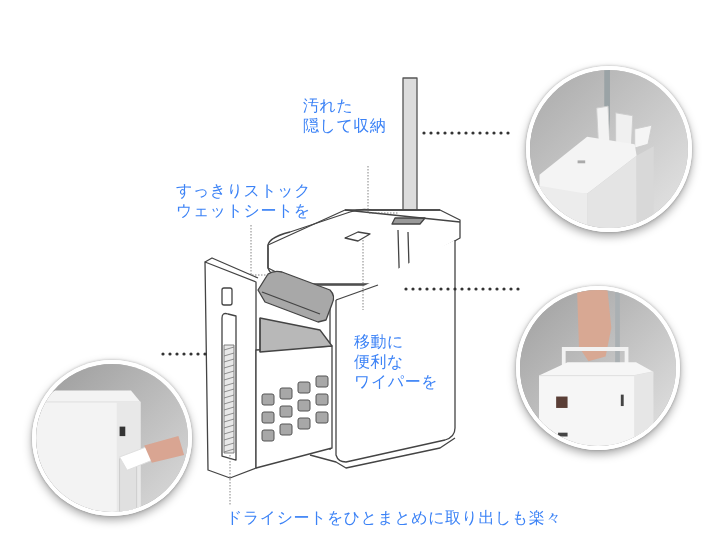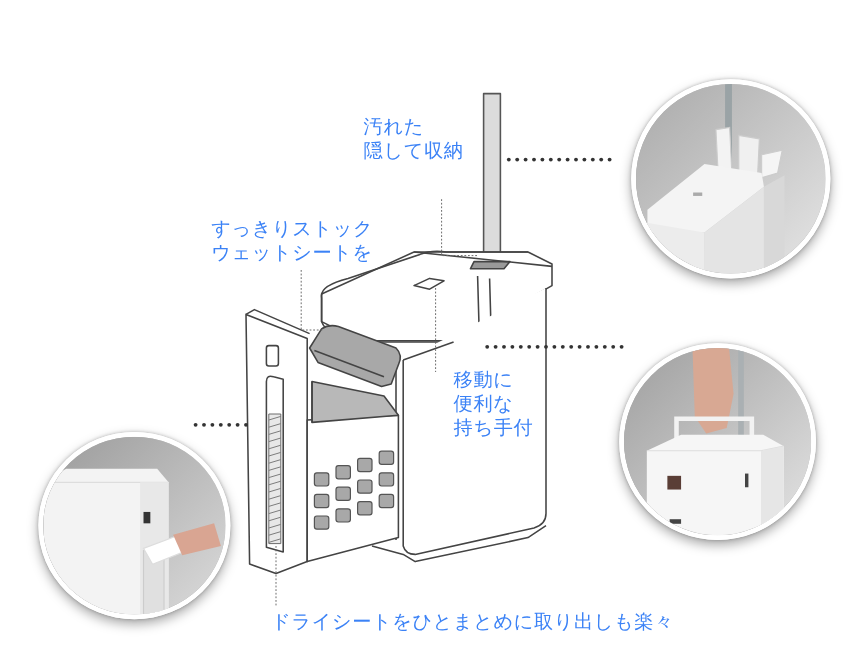--- a/index.html
+++ b/index.html
@@ -166,24 +166,24 @@
   <div class="label" style="left:303px; top:96px;">
     <span>汚れた</span>
     <span>隠して収納</span>
   </div>
 
   <div class="label" style="left:176px; top:181px;">
     <span>すっきりストック</span>
     <span>ウェットシートを</span>
   </div>
 
-  <div class="label" style="left:354px; top:307px;margin-left:24px;">
+  <div class="label" style="left:354px; top:332px;">
     <span>移動に</span>
     <span>便利な</span>
-    <span>持ち手付</span>
+    <span>ワイパーを</span>
   </div>
 
   <div class="label" style="left:226px; top:508px;">
     <span>ドライシートをひとまとめに取り出しも楽々</span>
   </div>
 
   <div class="circle" style="left:526px; top:66px; width:166px; height:166px;">
     <svg viewBox="0 0 166 166">
       <rect x="0" y="0" width="166" height="166" fill="url(#g1)"></rect>
       <defs>

